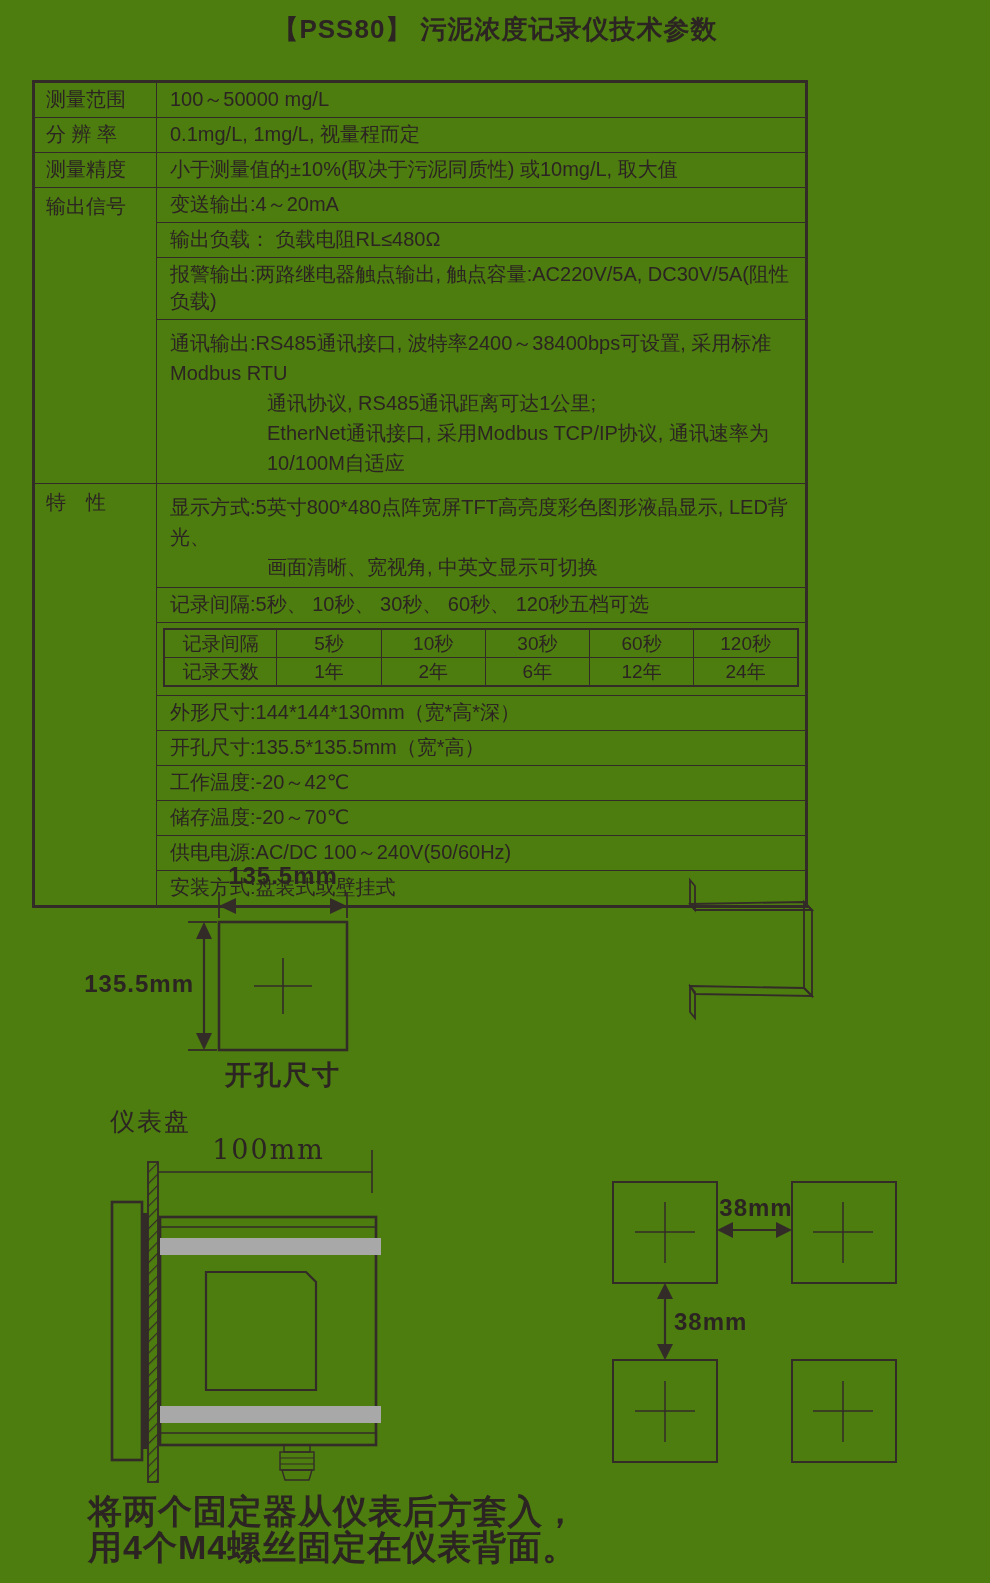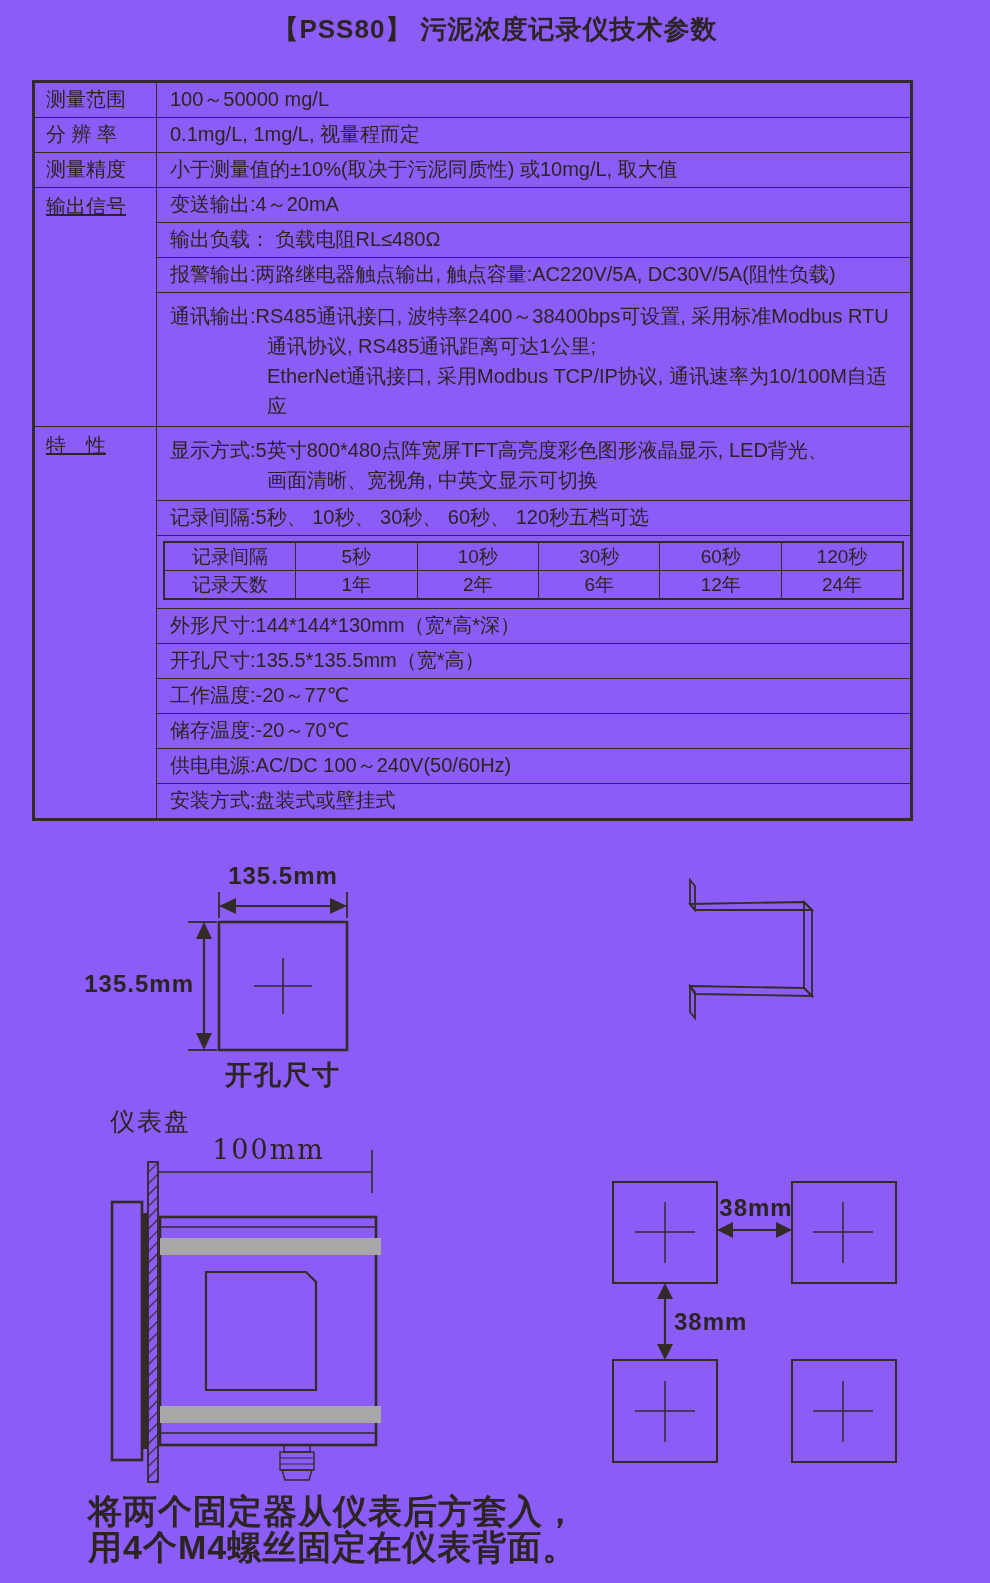--- a/index.html
+++ b/index.html
@@ -1,36 +1,36 @@
 <!DOCTYPE html>
 <html><head>
 <meta charset="utf-8">
 <style>
   * { margin:0; padding:0; box-sizing:border-box; }
   html,body { background:#e9e7e4; }
   .page {
     position:relative; width:990px; height:1583px; margin:0 auto;
-    background:#8b5cf6; color:#2b2422;
+    background:#4d7c0f; color:#2b2422;
     font-family:"Liberation Sans","DejaVu Sans",sans-serif;
     overflow:hidden;
   }
   .title {
     position:absolute; top:12px; left:0; width:100%;
     text-align:center; font-size:26px; font-weight:bold; letter-spacing:1px;
   }
   
   table.spec {
-    position:absolute; left:32px; top:80px; width:881px;
+    position:absolute; left:32px; top:80px; width:776px;
     border-collapse:collapse; table-layout:fixed;
     border:3px solid #332b28;
     font-size:20px;
   }
   table.spec td { border:1.5px solid #332b28; vertical-align:middle; }
   td.lbl { width:123px; padding:3px 6px 4px 11px; line-height:27px; }
-  td.lbl.top { vertical-align:top; padding-top:5px;text-decoration:underline; }
+  td.lbl.top { vertical-align:top; padding-top:5px; }
   td.val { padding:3px 8px 4px 13px; line-height:27px; }
   td.val.ml { padding-top:8px; padding-bottom:5px; }
   td.val.ml div { line-height:30px; }
   td.val.ml div.indent { padding-left:97px; }
   td.embed { padding:5px 6px 8px 6px; }
   table.rec {
     width:100%; border-collapse:collapse; table-layout:fixed;
     border:2.5px solid #332b28; font-size:19px;
   }
   table.rec td {
@@ -142,21 +142,21 @@
           </table>
         </td>
       </tr>
       <tr>
         <td class="val">外形尺寸:144*144*130mm（宽*高*深）</td>
       </tr>
       <tr>
         <td class="val">开孔尺寸:135.5*135.5mm（宽*高）</td>
       </tr>
       <tr>
-        <td class="val">工作温度:-20～77℃</td>
+        <td class="val">工作温度:-20～42℃</td>
       </tr>
       <tr>
         <td class="val">储存温度:-20～70℃</td>
       </tr>
       <tr>
         <td class="val">供电电源:AC/DC 100～240V(50/60Hz)</td>
       </tr>
       <tr>
         <td class="val">安装方式:盘装式或壁挂式</td>
       </tr>

